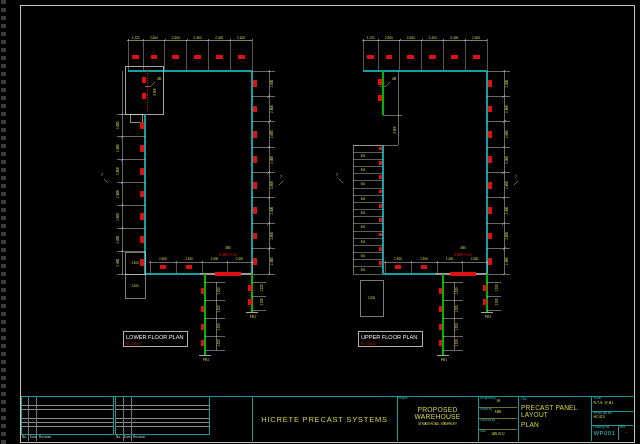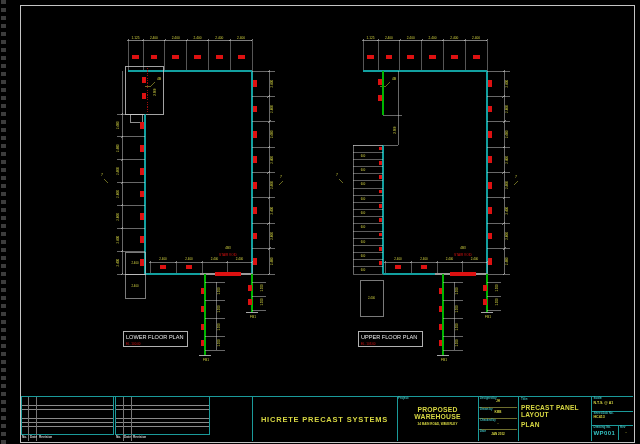--- a/index.html
+++ b/index.html
@@ -1,18 +1,18 @@
 <!DOCTYPE html>
 <html><head>
 <meta charset="utf-8">
 <style>
   html,body{margin:0;padding:0;background:#000;}
   body{width:640px;height:444px;position:relative;overflow:hidden;
        font-family:"Liberation Sans",sans-serif;-webkit-font-smoothing:none;}
-  .abs{position:absolute;font-weight:bold;}
+  .abs{position:absolute;}
   
   .perf{left:1px;top:0;width:5px;height:444px;
         background:repeating-linear-gradient(to bottom,#3c3c3c 0 4px,#000 4px 8px);}
   
   .border{left:20px;top:5px;width:613px;height:436px;border:1px solid #c4c4c4;}
   
   .tb-top{left:21px;top:396px;width:612px;height:0;border-top:1px solid #1b9a9a;}
   .tb-vd{top:397px;height:44px;border-left:1px solid #1b9a9a;}
   .revtable{top:397px;height:37px;border:1px solid #1b9a9a;border-top:none;
             background:repeating-linear-gradient(to bottom,transparent 0 3.6px,#8a8a8a 3.6px 4.3px);}

